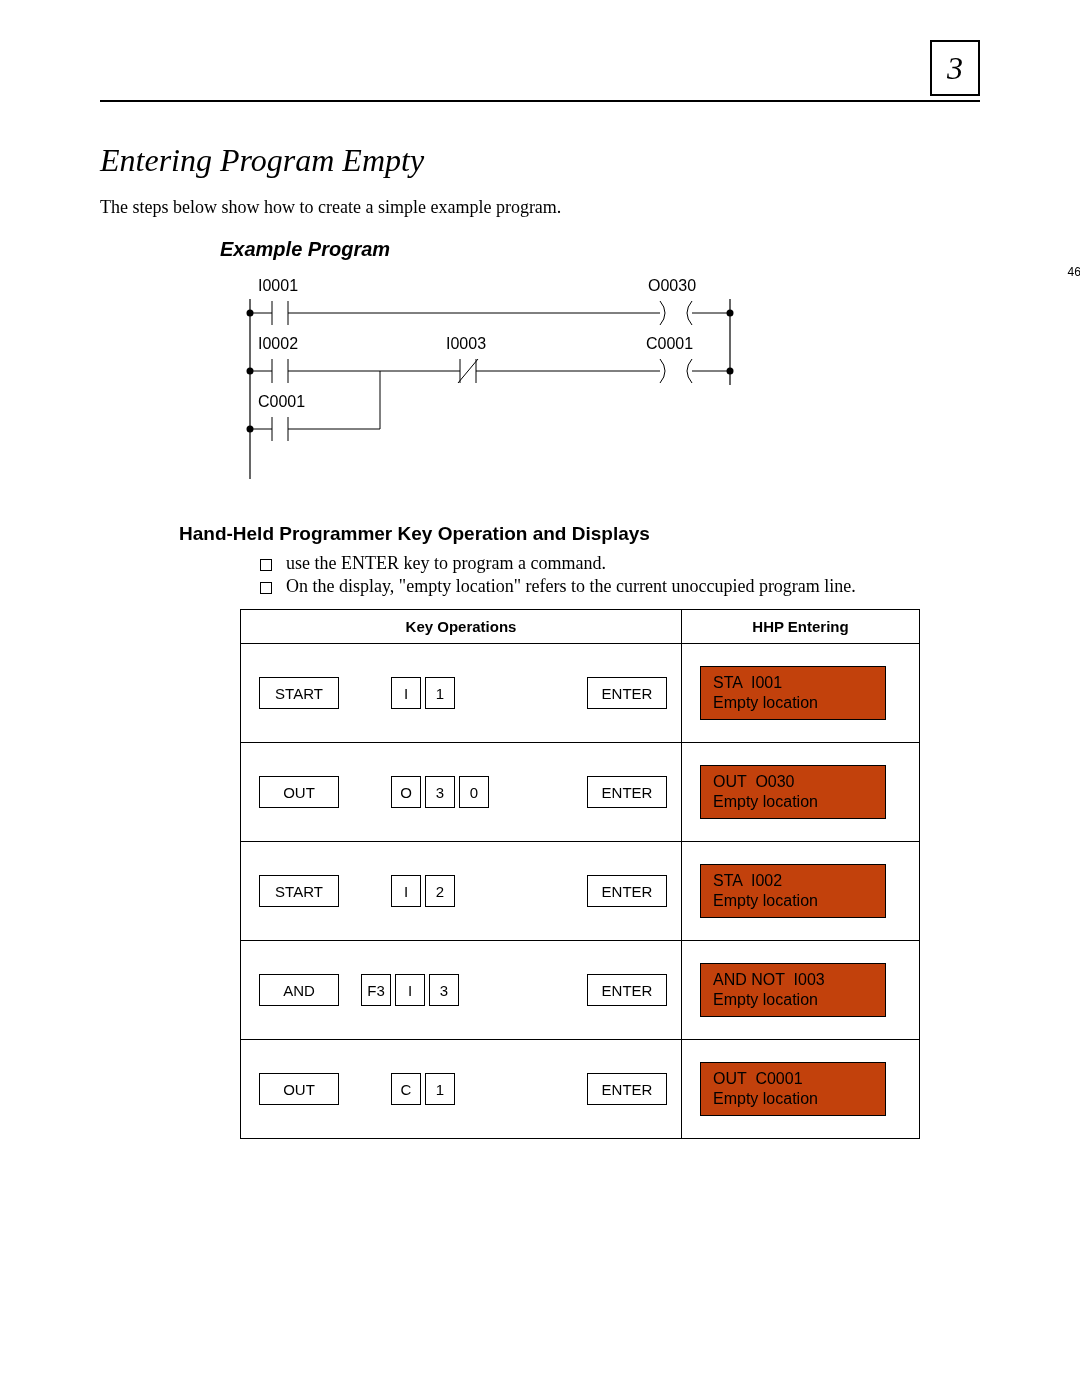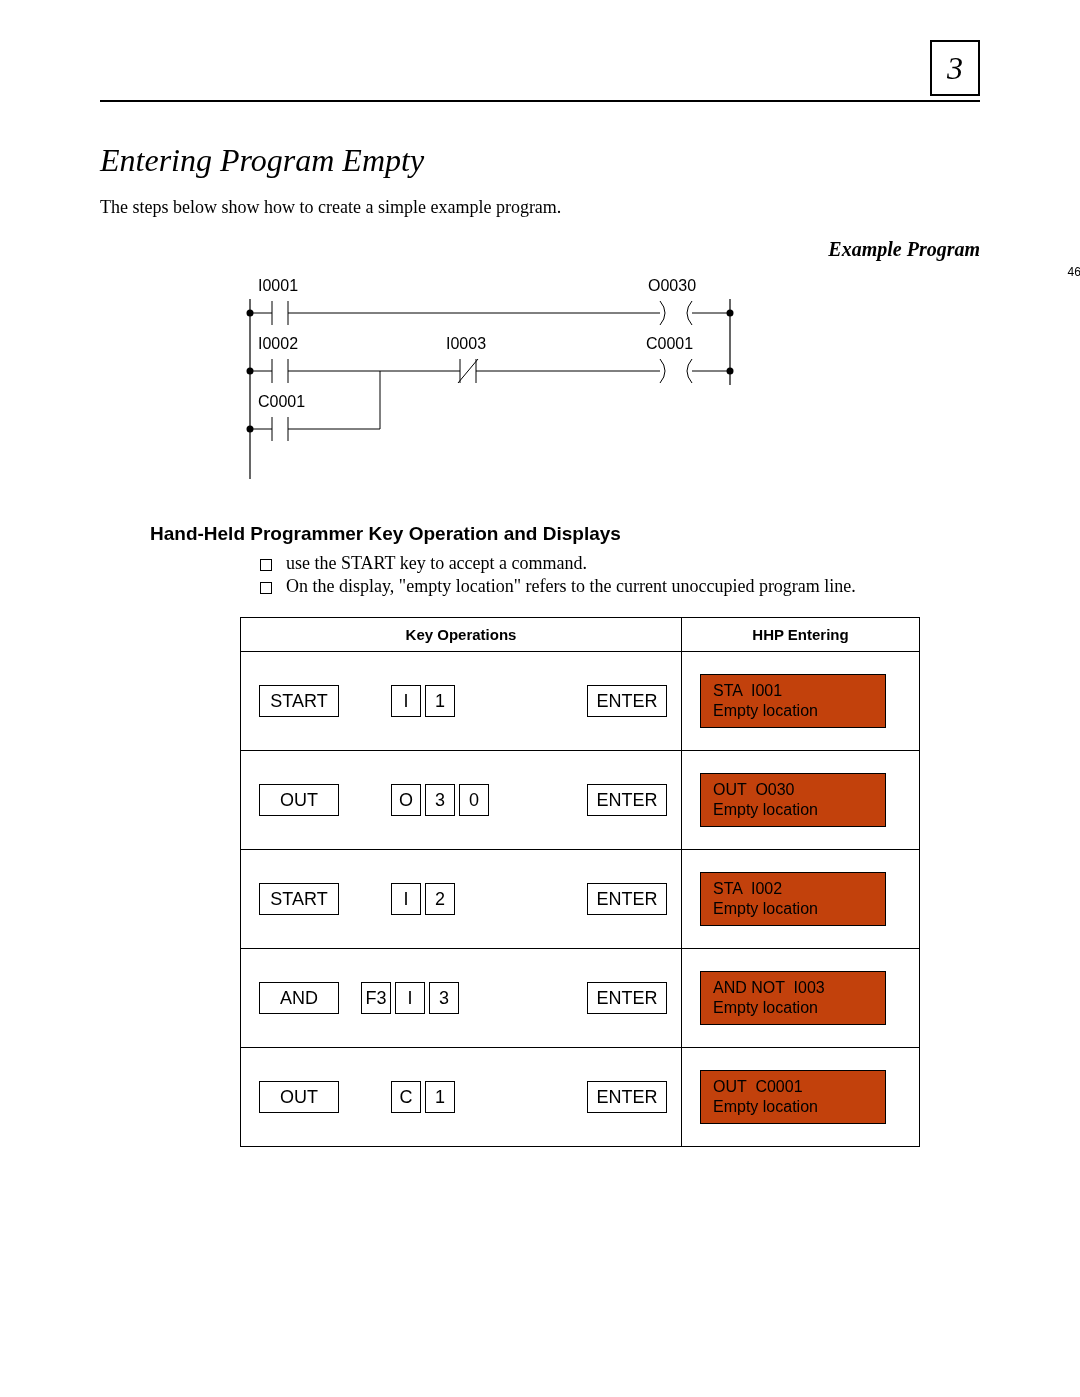--- a/index.html
+++ b/index.html
@@ -40,44 +40,43 @@
     font-weight: 500;
     font-size: 32px;
     margin: 36px 0 18px 0;
   }
   .intro {
     font-size: 18px;
     font-family: Georgia, serif;
     margin-bottom: 20px;
   }
   h2.example {
-    font-family: Liberation Serif, serif;
+    font-family: Liberation Sans, sans-serif;
     font-style: italic;
     font-weight: 700;
     font-size: 20px;
     margin: 4px 0 8px 120px;
-    text-align: right;
   }
   .ladder-wrap {
     margin-left: 140px;
     margin-bottom: 24px;
     position: relative;
   }
   .fignum {
     position: absolute;
     right: -120px;
     top: -4px;
     font-family: Arial, Helvetica, sans-serif;
     font-size: 12px;
   }
   h3.sub {
     font-family: Arial, Helvetica, sans-serif;
     font-weight: 700;
     font-size: 19px;
-    margin: 30px 0 8px 50px;
+    margin: 30px 0 8px 79px;
   }
   .bullets {
     margin-left: 160px;
     font-family: Georgia, serif;
     font-size: 18px;
   }
   .bullets .row {
     display: flex;
     align-items: flex-start;
     margin: 2px 0;
@@ -85,21 +84,21 @@
   .bullets .sq {
     width: 10px;
     height: 10px;
     border: 1px solid #000;
     margin-right: 14px;
     margin-top: 6px;
     flex: 0 0 auto;
   }
   .optable-wrap {
     margin-left: 140px;
-    margin-top: 20px;
+    margin-top: 12px;
   }
   table.optable {
     border-collapse: collapse;
     width: 680px;
   }
   table.optable th {
     border: 1px solid #000;
     font-family: Arial, Helvetica, sans-serif;
     font-size: 15px;
     font-weight: 700;
@@ -116,21 +115,21 @@
     align-items: center;
     gap: 0;
   }
   .keybox {
     display: inline-flex;
     align-items: center;
     justify-content: center;
     border: 1px solid #000;
     height: 30px;
     font-family: Arial, Helvetica, sans-serif;
-    font-size: 18px;
+    font-size: 15px;
     background: #fff;
   }
   .kw { width: 78px; }
   .kc { width: 28px; }
   .gap-l { width: 52px; }
   .gap-r { flex: 1; min-width: 30px; }
   .gap-tiny { width: 4px; }
   .disp {
     border: 1px solid #000;
     background: #c2410c;
@@ -222,21 +221,21 @@
 
       <line x1="140" y1="160" x2="140" y2="102" stroke="#000"></line>
     </svg>
   </div>
 
   <h3 class="sub">Hand-Held Programmer Key Operation and Displays</h3>
 
   <div class="bullets">
     <div class="row">
       <div class="sq"></div>
-      <div>use the START key to accept a command.</div>
+      <div>use the ENTER key to program a command.</div>
     </div>
     <div class="row">
       <div class="sq"></div>
       <div>On the display, "empty location" refers to the current unoccupied program line.</div>
     </div>
   </div>
 
   <div class="optable-wrap">
     <table class="optable">
       <thead>

